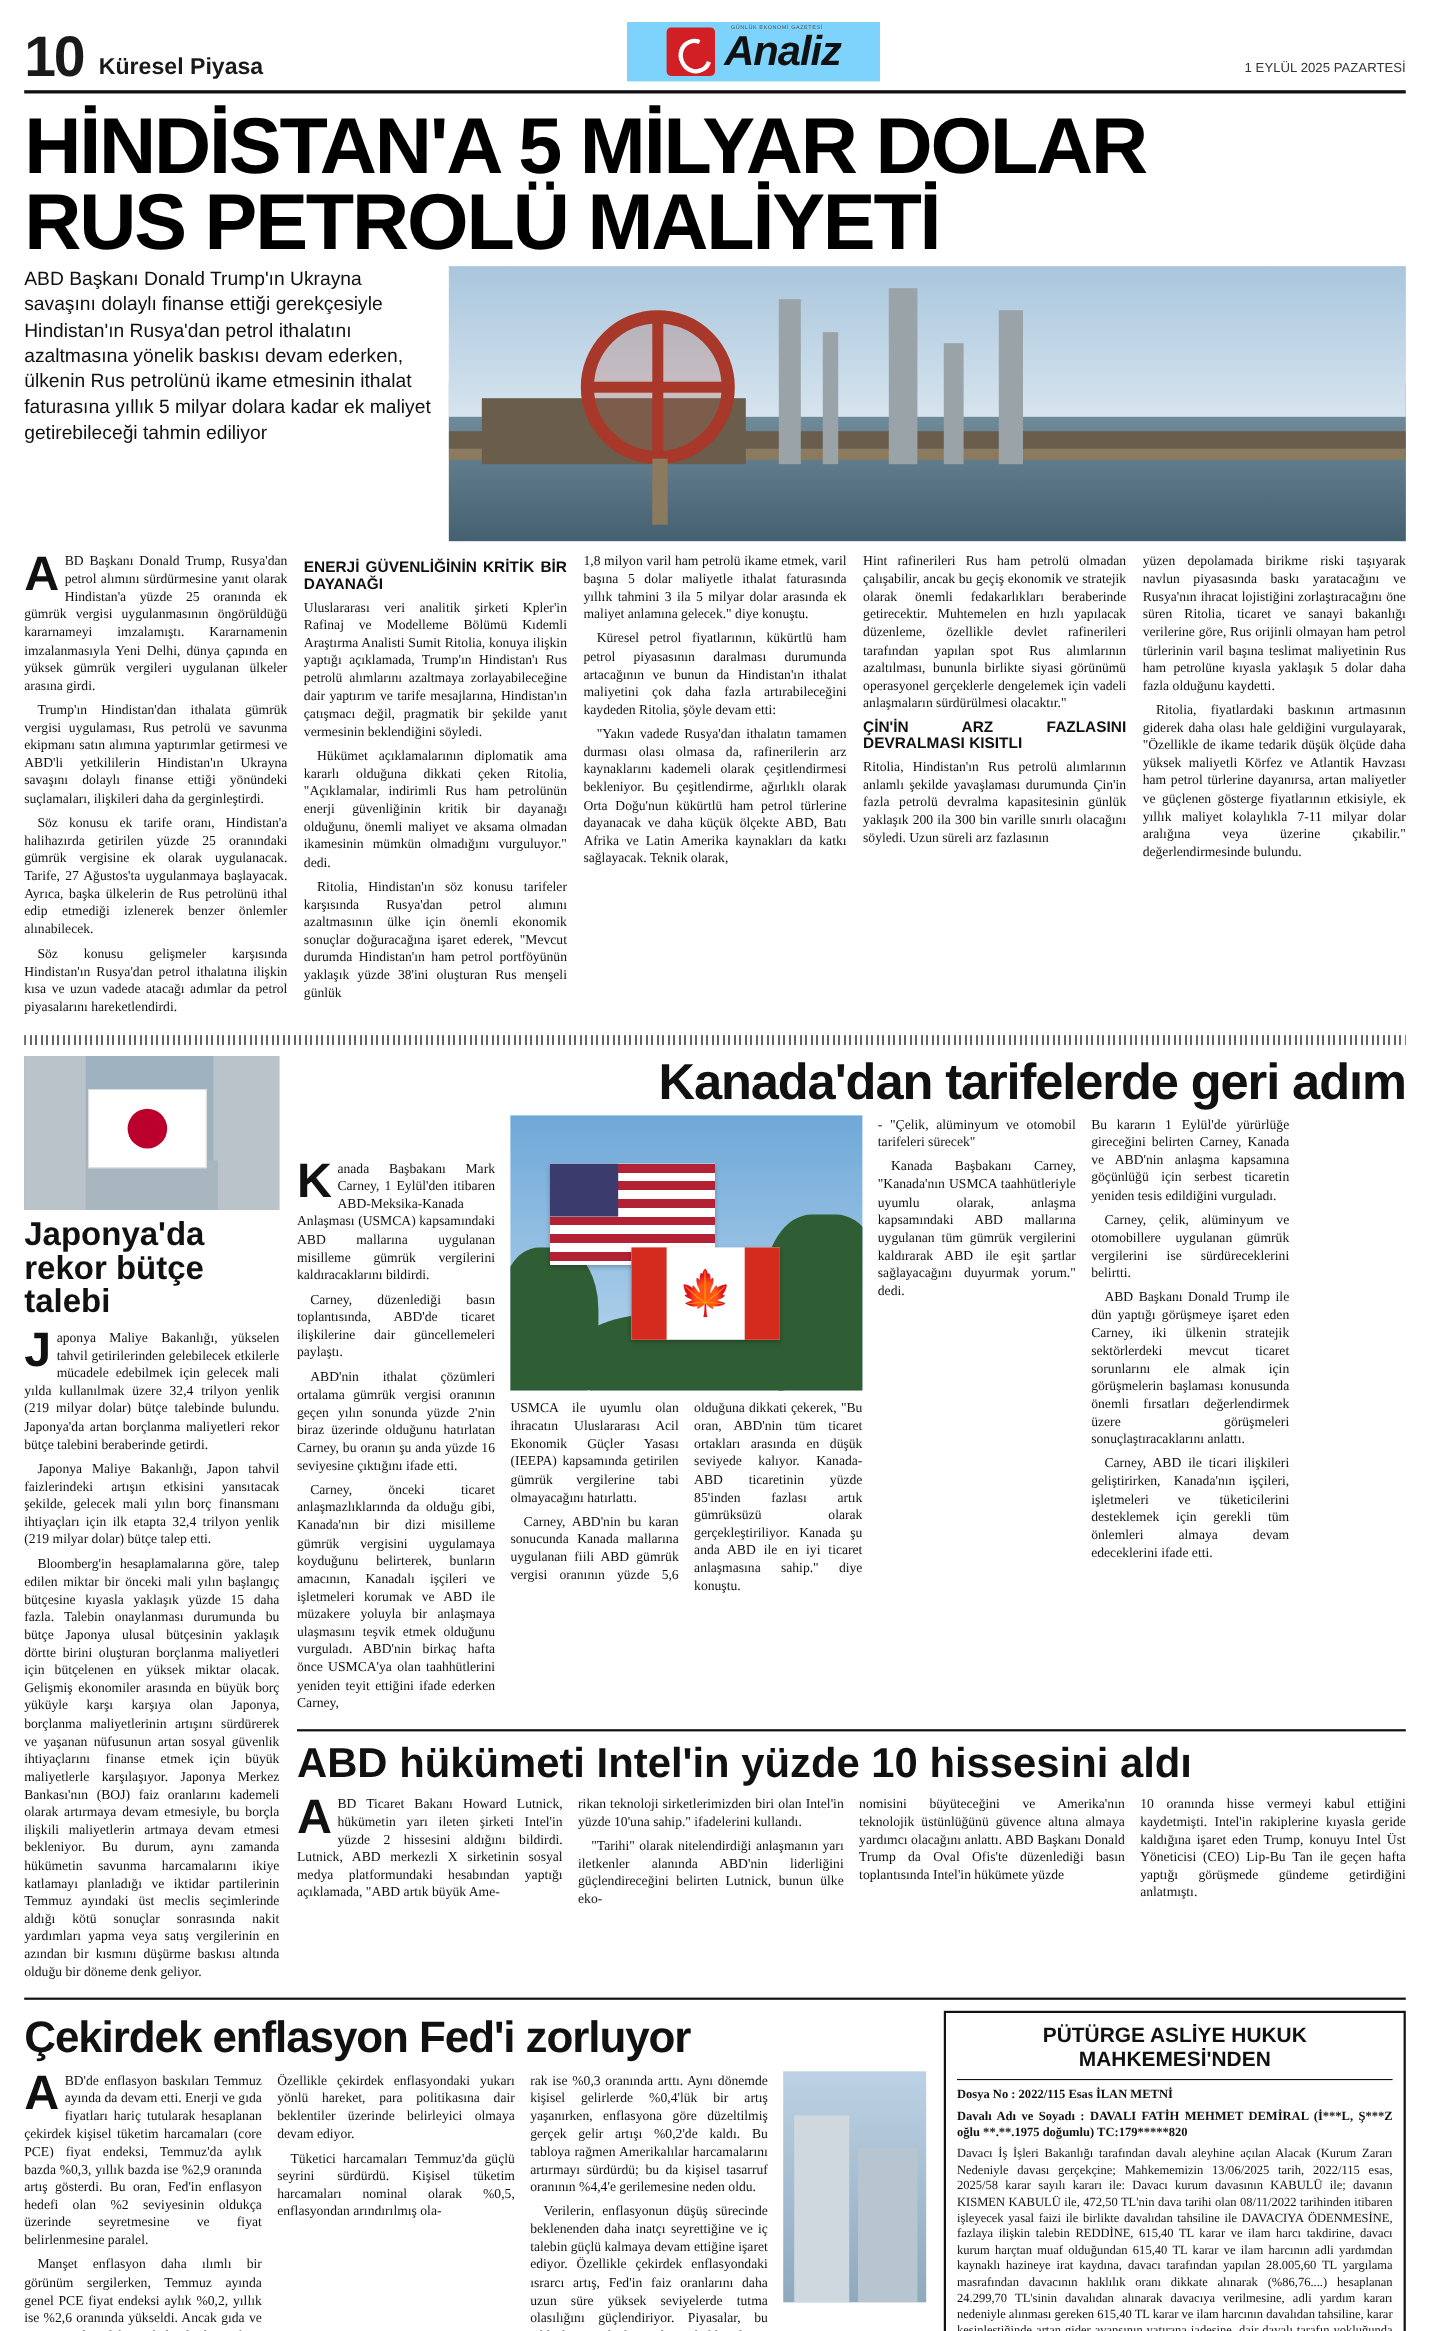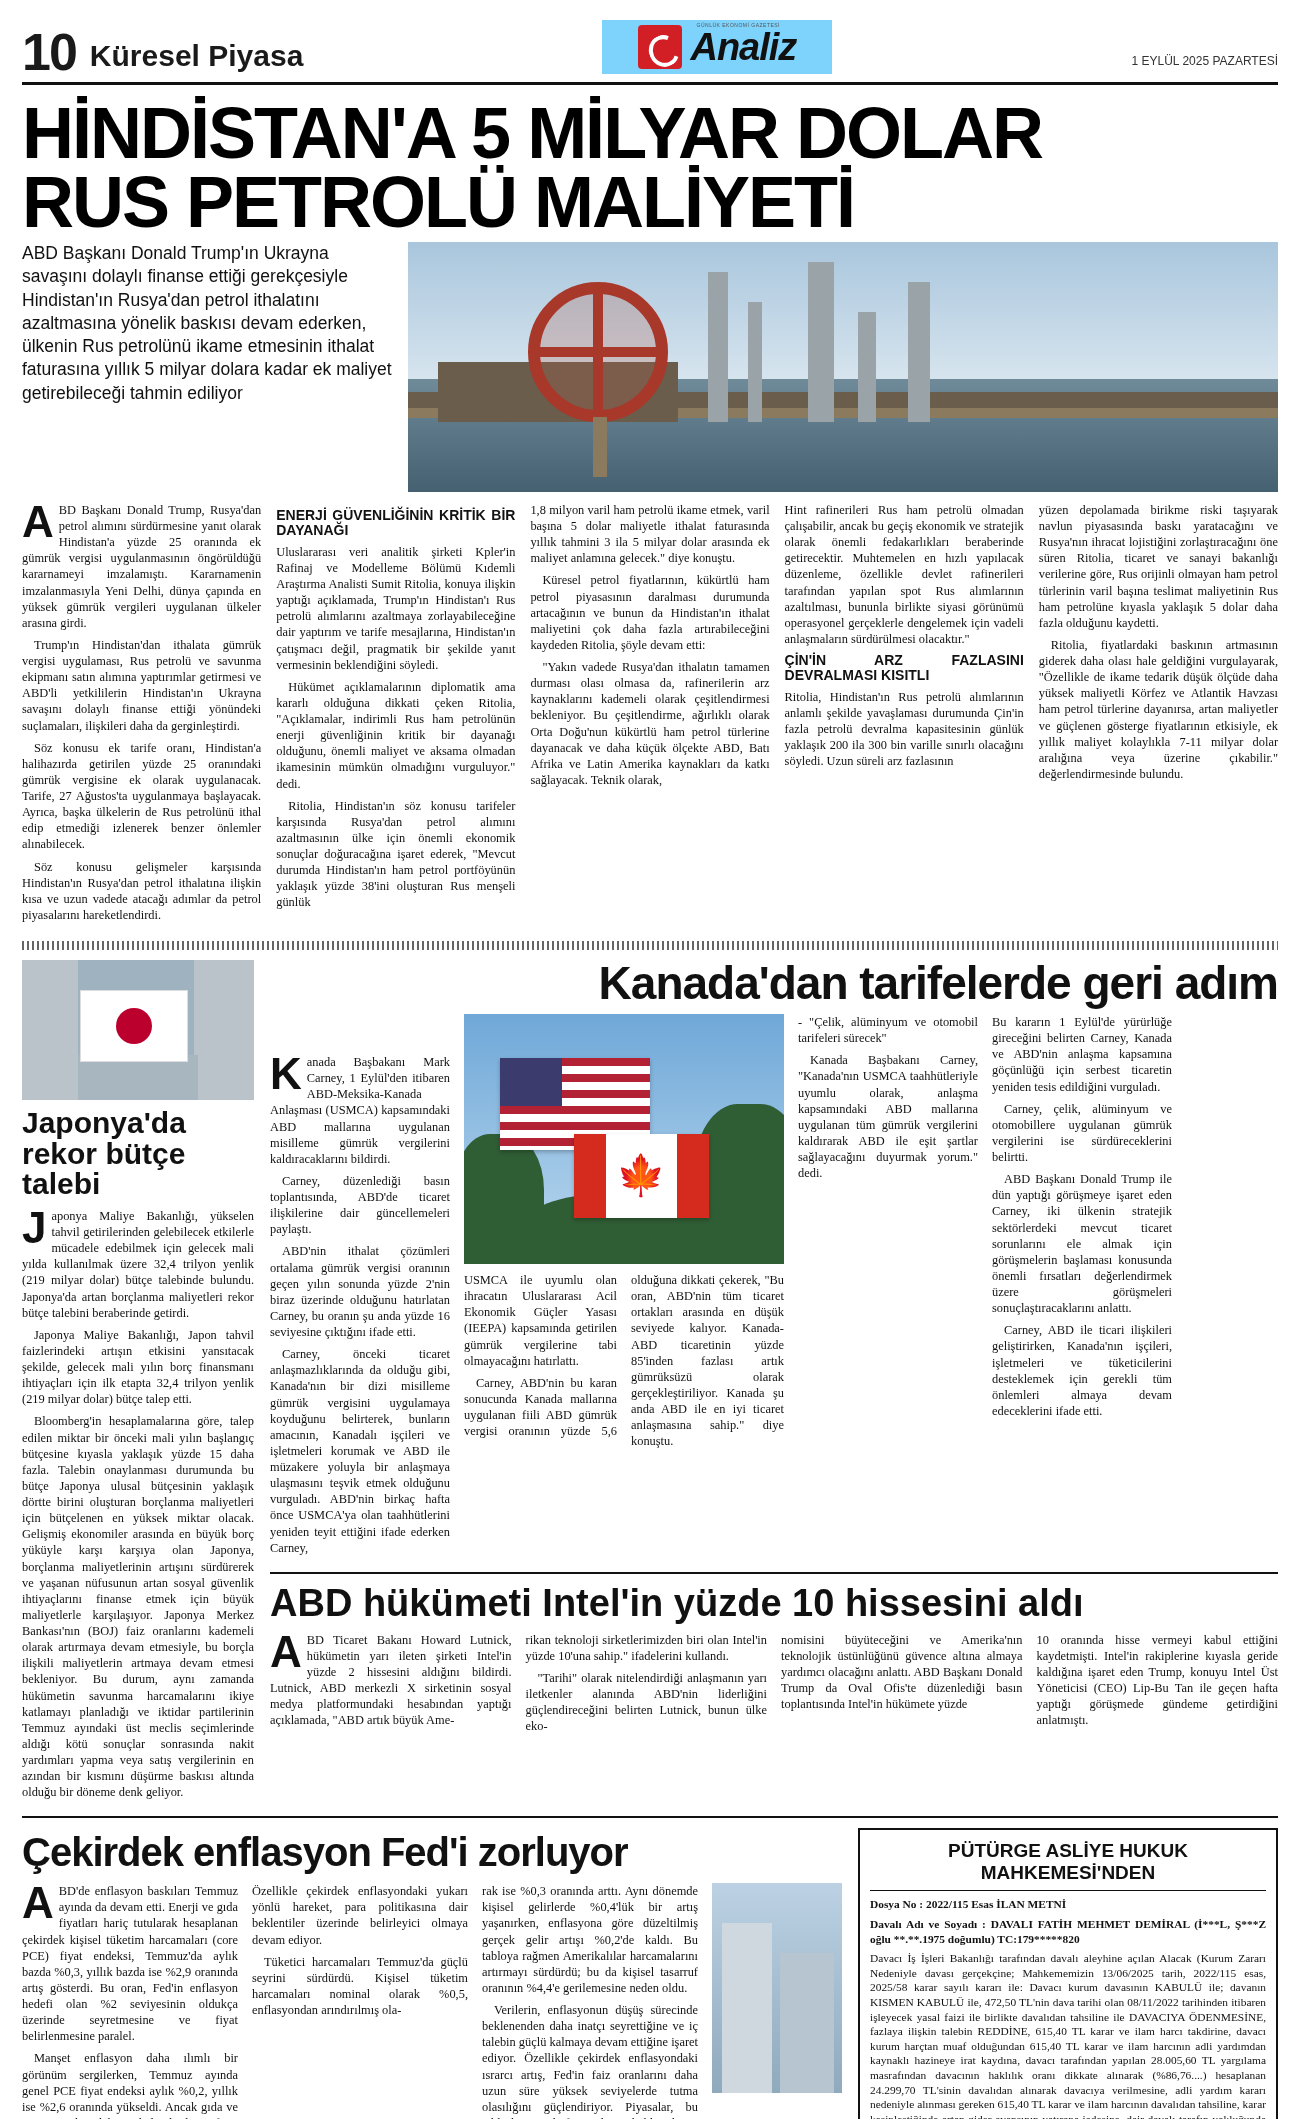--- a/index.html
+++ b/index.html
@@ -8,21 +8,21 @@
     width:1300px;
     background:#ffffff;
     font-family:"Liberation Serif", serif;
     color:#111;
   }
   .page { width:1300px; position:relative; padding:0 22px 18px 22px; }
 
   
   .masthead { display:flex; align-items:flex-end; gap:14px; padding:14px 0 8px 0; }
   .page-num { font-family:"Liberation Sans", sans-serif; font-weight:bold; font-size:52px; line-height:0.85; color:#1a1a1a; letter-spacing:-2px;margin-top:16px; }
-  .section-name { font-family:"Liberation Sans", sans-serif; font-weight:bold; font-size:30px; line-height:1; color:#1a1a1a; margin-bottom:3px; }
+  .section-name { font-family:"Liberation Sans", sans-serif; font-weight:bold; font-size:21px; line-height:1; color:#1a1a1a; margin-bottom:3px; }
   .masthead-spacer { flex:1; }
   .logo-box { width:230px; height:54px; background:#7dd3fc; display:flex; align-items:center; justify-content:center; position:relative; }
   .logo-inner { display:flex; align-items:center; gap:8px; }
   .logo-mark { width:44px; height:44px; background:#d21f26; border-radius:4px; position:relative; }
   .logo-mark:before { content:""; position:absolute; left:11px; top:10px; width:22px; height:24px; border:4px solid #fff; border-radius:50%; border-right-color:transparent; transform:rotate(-25deg); }
   .logo-text { font-family:"Liberation Sans", sans-serif; font-weight:bold; font-style:italic; font-size:38px; color:#111; letter-spacing:-1px; }
   .logo-tag { position:absolute; top:2px; left:50%; transform:translateX(-25%); font-family:"Liberation Sans", sans-serif; font-size:5px; color:#555; letter-spacing:0.5px; }
   .masthead-spacer2 { flex:1; }
   .date { font-family:"Liberation Sans", sans-serif; font-size:12px; color:#333; padding-bottom:6px; white-space:nowrap; }
 

